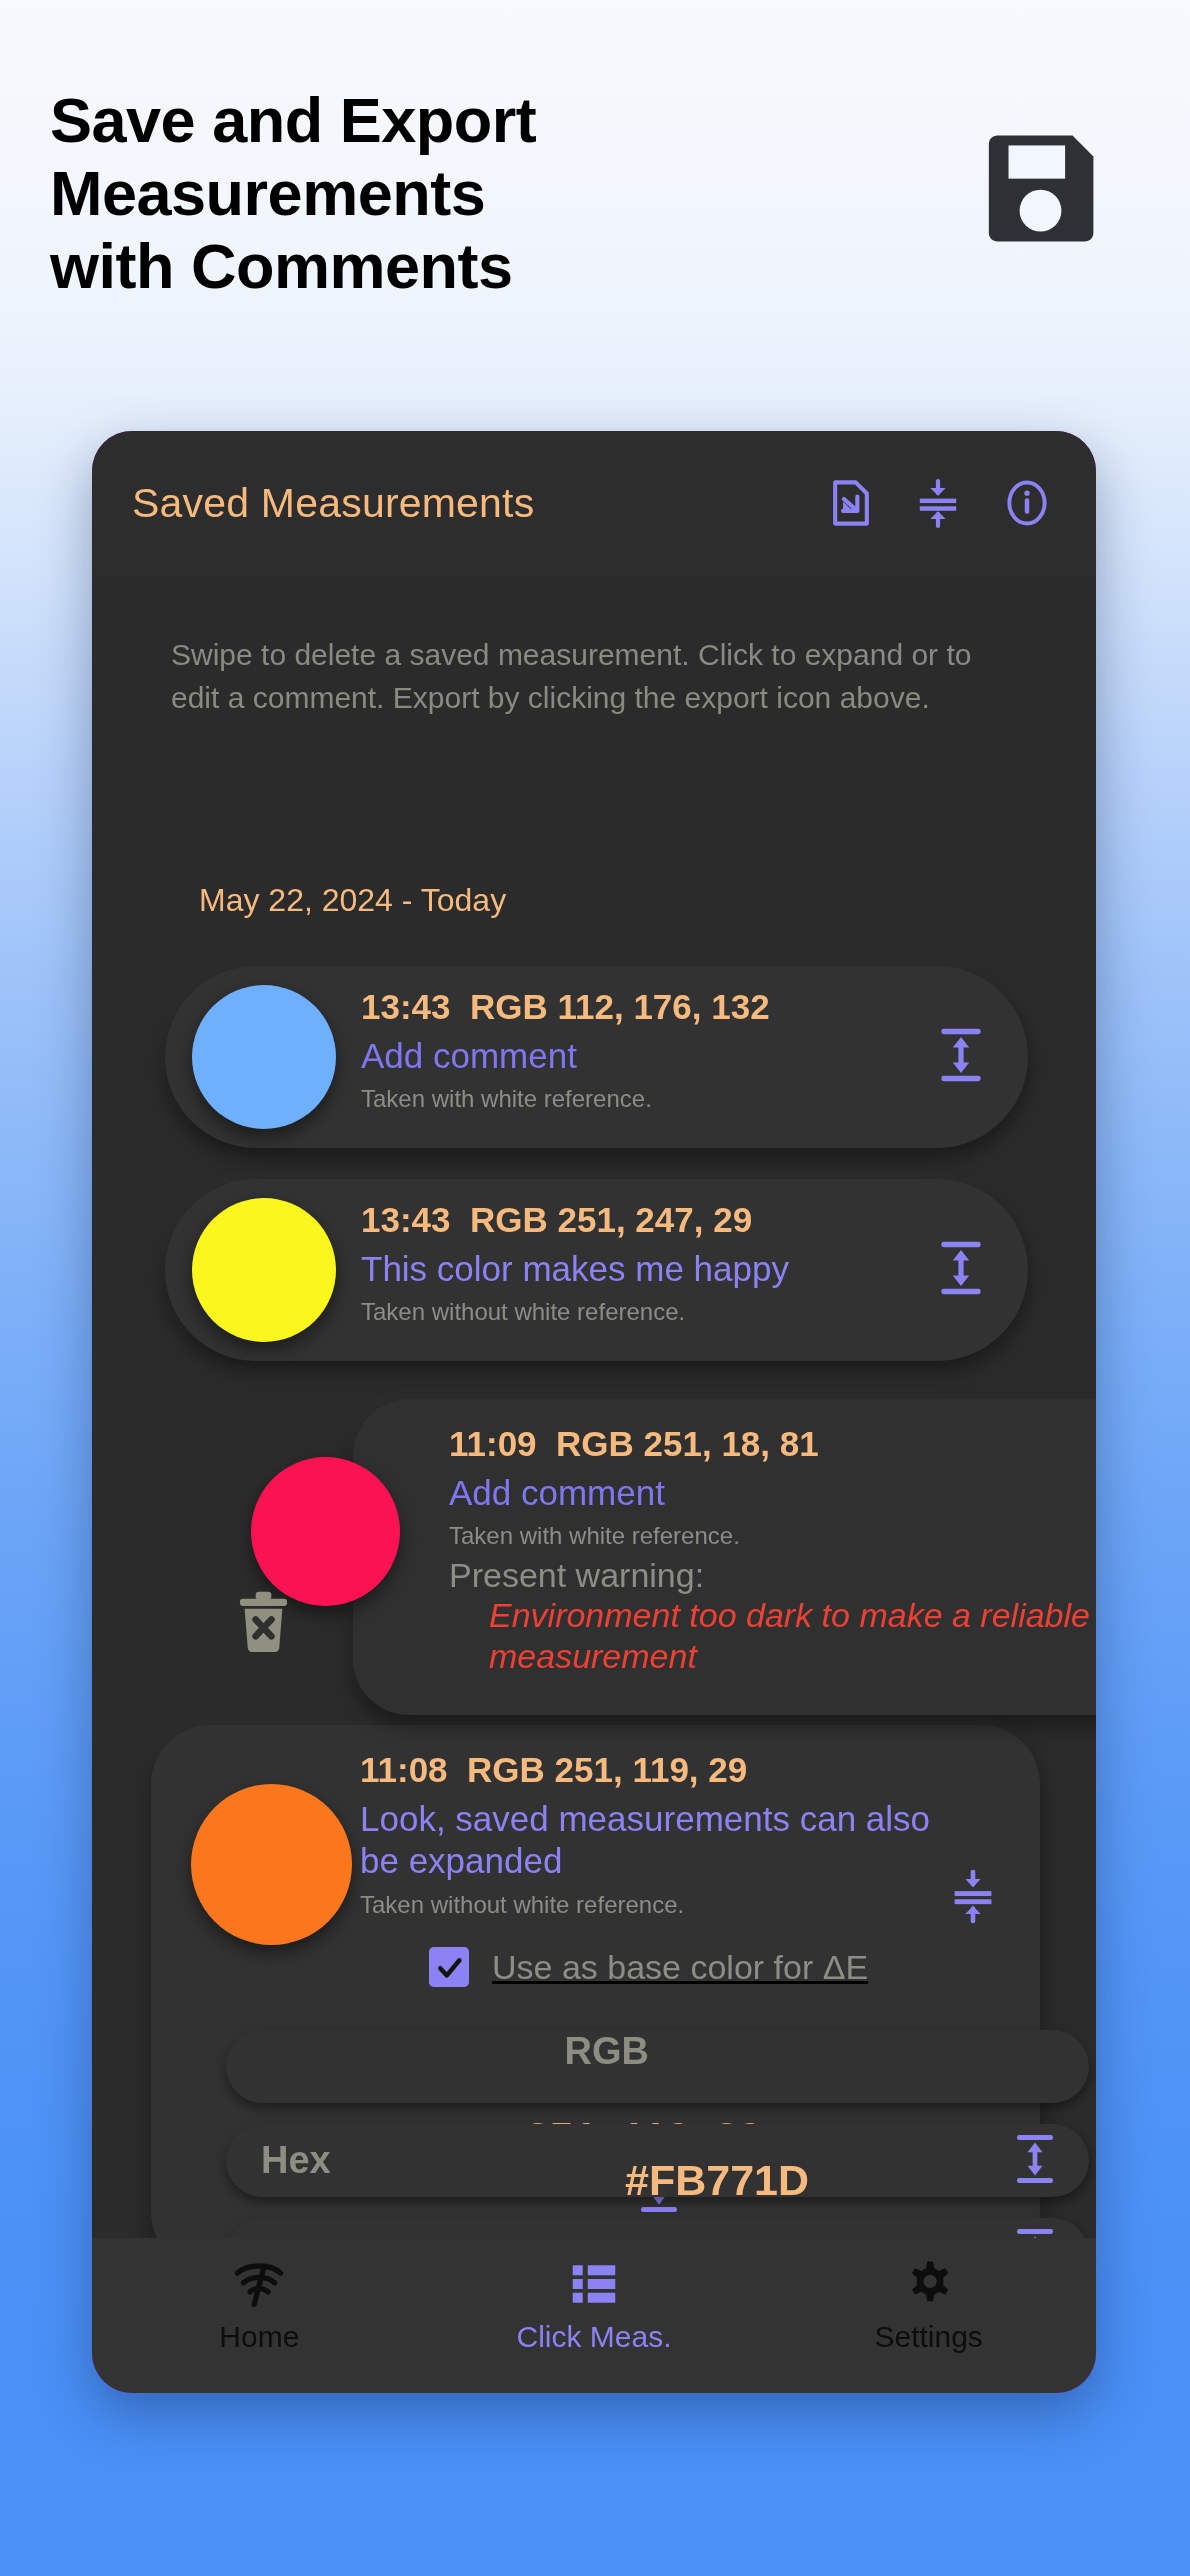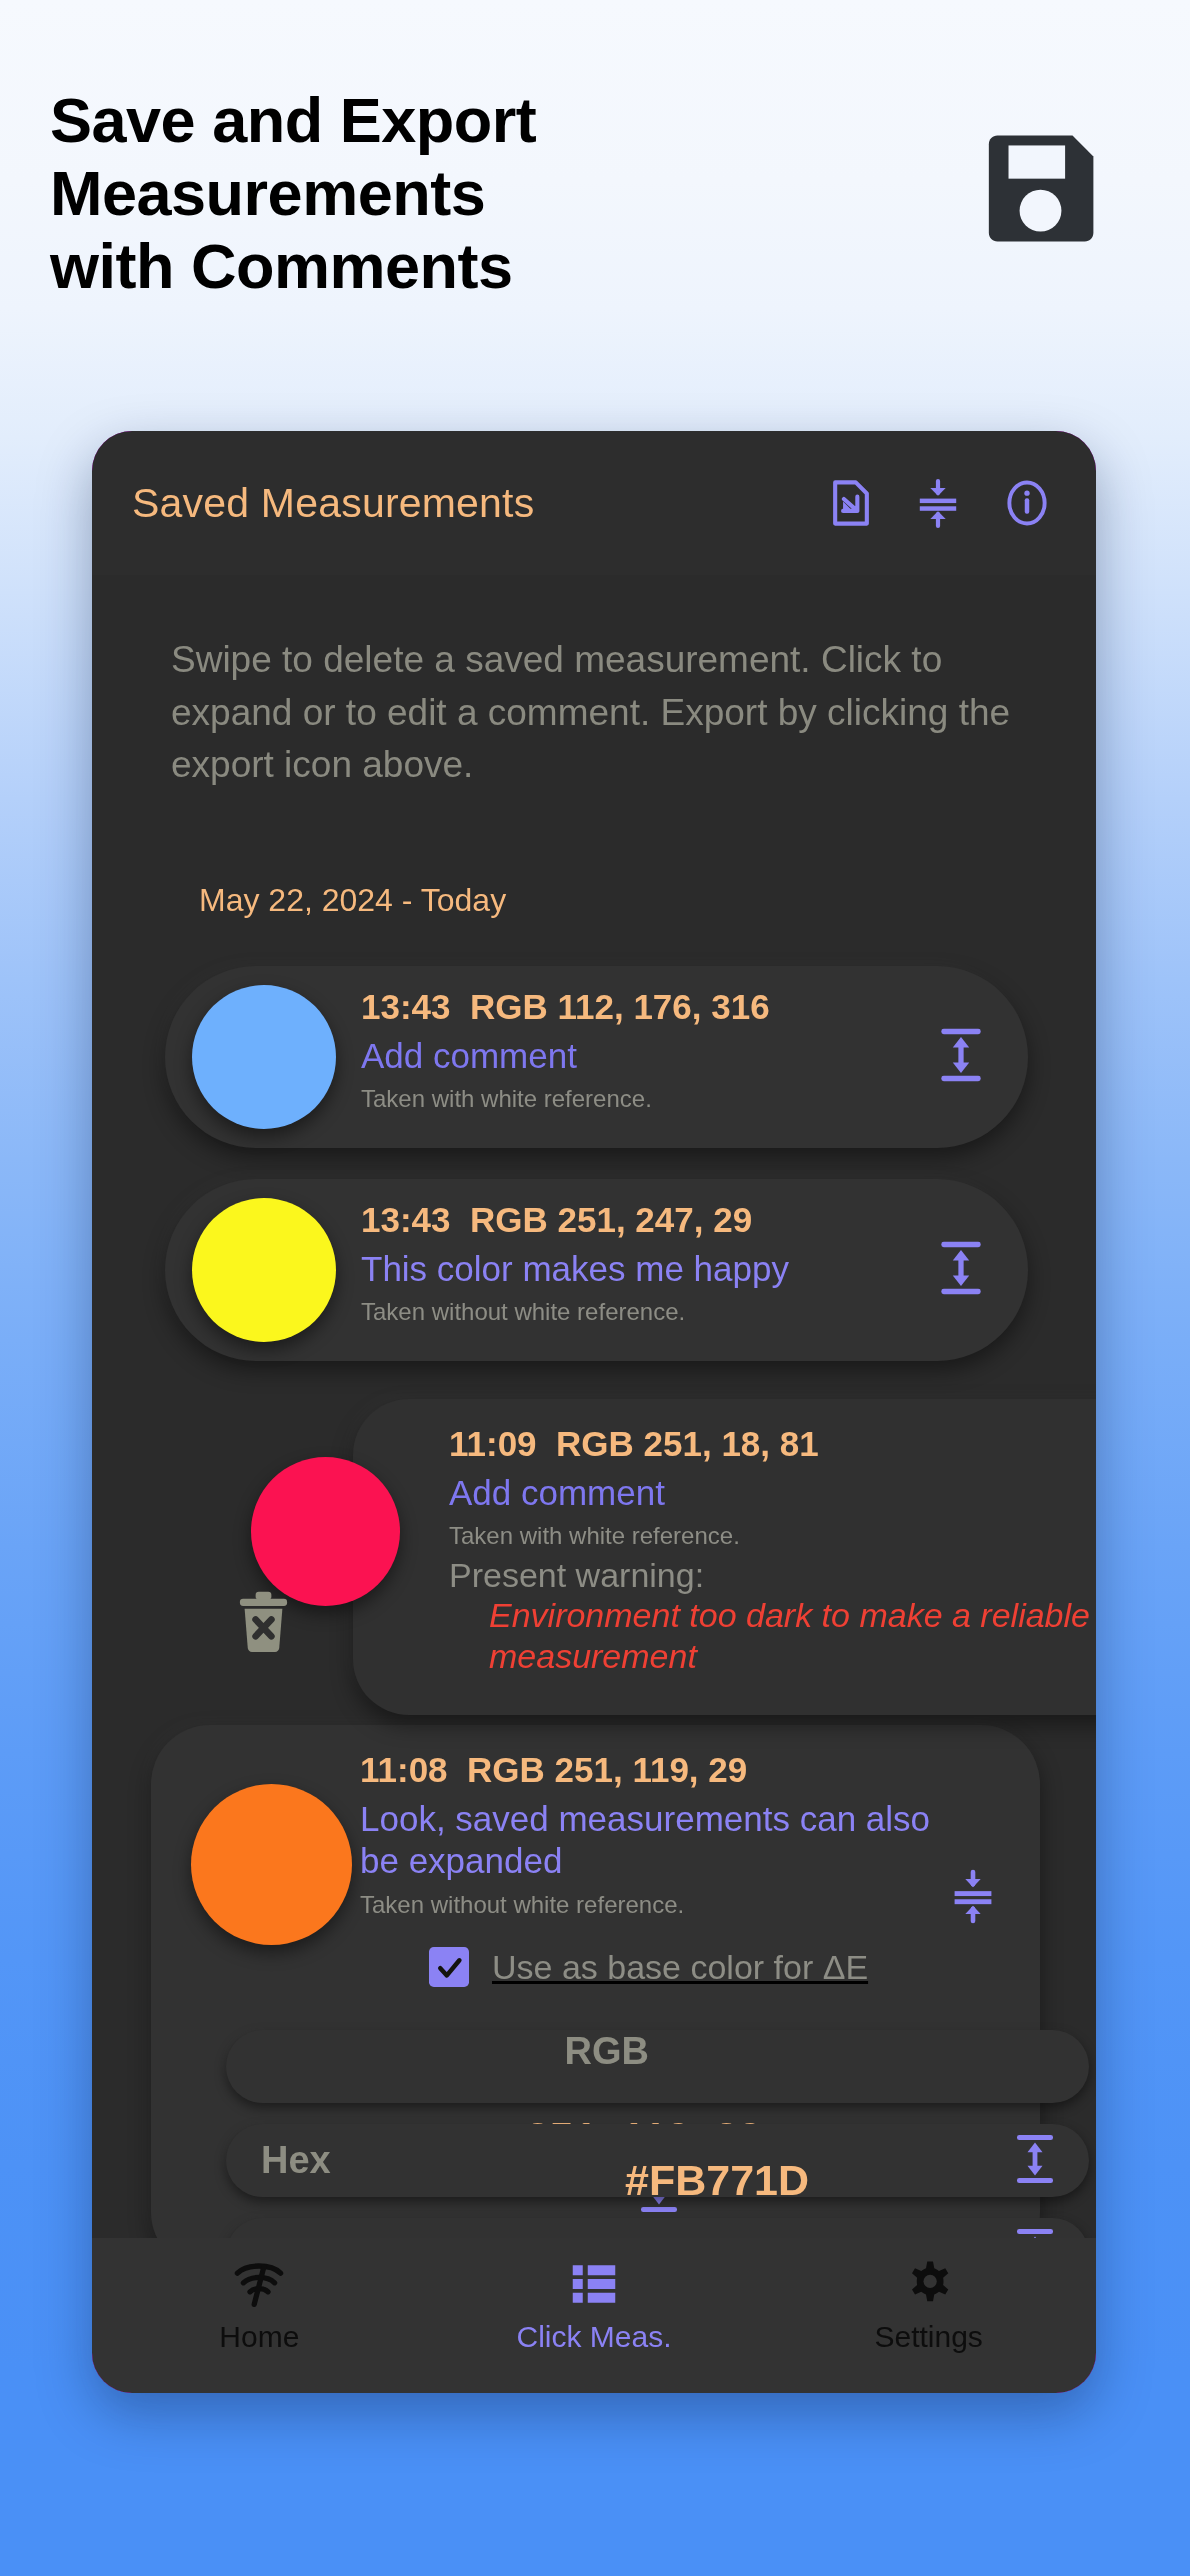--- a/index.html
+++ b/index.html
@@ -107,21 +107,21 @@
     position: absolute;
     top: 144px; left: 0; right: 0; bottom: 155px;
     background: #2b2b2b;
   }
 
   .hint {
     position: absolute;
     top: 59px;
     left: 79px;
     width: 843px;
-    font-size: 37px;
+    font-size: 30px;
     line-height: 1.42;
     color: #8a8a80;
   }
 
   .date-header {
     position: absolute;
     font-size: 32px;
     color: #f6b97e;
     left: 107px;
   }
@@ -347,21 +347,21 @@
     <div class="content">
 
       <div class="hint">Swipe to delete a saved measurement. Click to expand or to edit a comment. Export by clicking the export icon above.</div>
 
       <div class="date-header d1">May 22, 2024 - Today</div>
       <div class="date-header d2">May 21, 2024 - Yesterday</div>
 
       <div class="card c1">
         <div class="swatch" style="left:27px; top:19px; width:144px; height:144px; background:#6eb0fd;"></div>
         <div class="card-text" style="left:196px; top:21px;">
-          <div class="line-head"><span>13:43</span>&nbsp;&nbsp;<span>RGB 112, 176, 316</span></div>
+          <div class="line-head"><span>13:43</span>&nbsp;&nbsp;<span>RGB 112, 176, 132</span></div>
           <div class="line-comment placeholder" style="margin-top:7.7px;">Add comment</div>
           <div class="line-note" style="margin-top:7.7px;">Taken with white reference.</div>
         </div>
         <div class="expand-btn" style="right:40px; top:61px;">
           <svg viewBox="0 0 28 34" width="46" height="56">
             <rect x="2" y="1" width="24" height="3.4" rx="1.5" fill="#8b82f4"></rect>
             <rect x="2" y="29.6" width="24" height="3.4" rx="1.5" fill="#8b82f4"></rect>
             <rect x="12.4" y="9" width="3.2" height="16" fill="#8b82f4"></rect>
             <path d="M14 6 L19 12.5 L9 12.5 Z" fill="#8b82f4"></path>
             <path d="M14 28 L19 21.5 L9 21.5 Z" fill="#8b82f4"></path>

